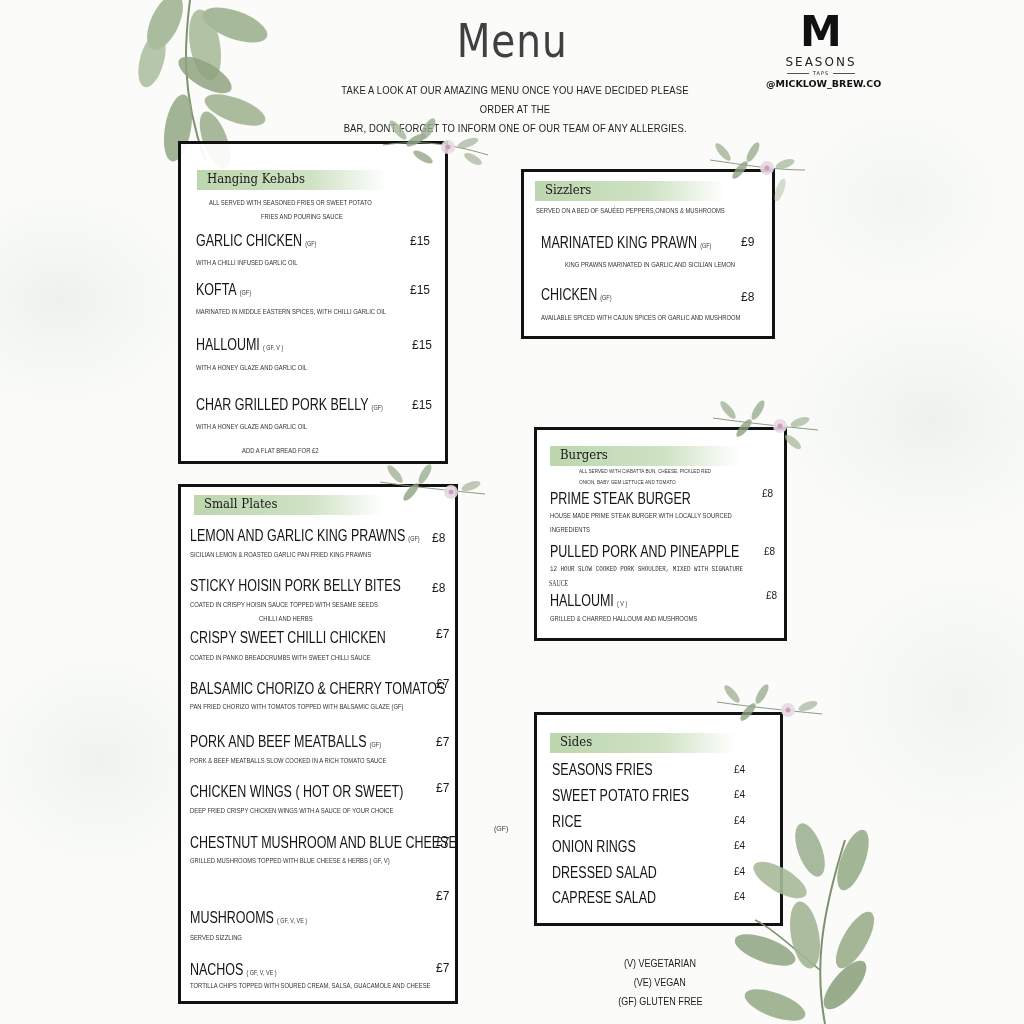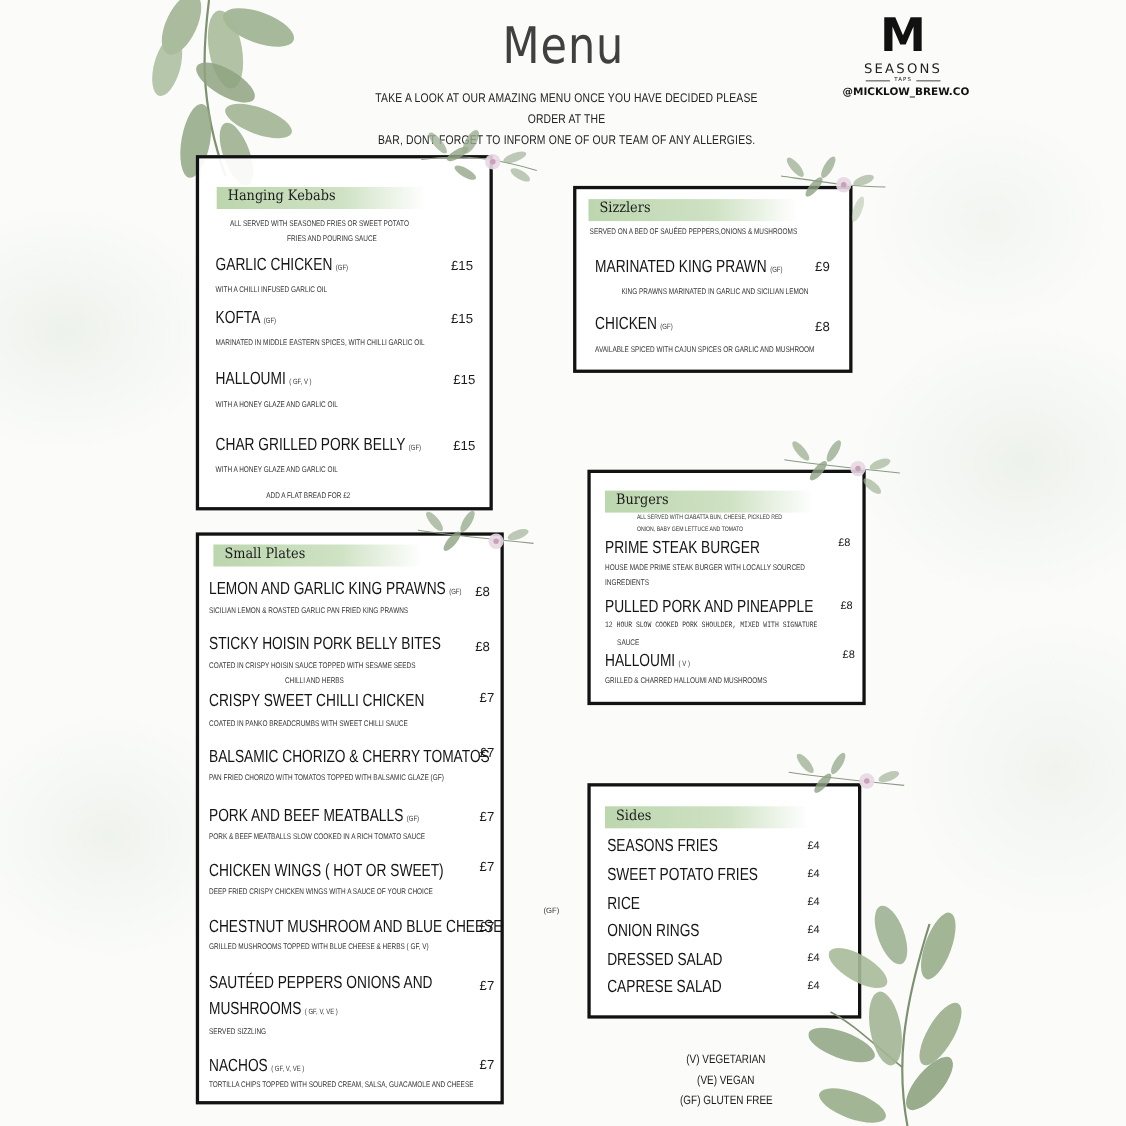--- a/index.html
+++ b/index.html
@@ -155,21 +155,21 @@
   <div class="txt desc" style="left:42px;top:49px;font-size:6px;"><span>ONION, BABY GEM LETTUCE AND TOMATO</span></div>
 
   <div class="txt name" style="left:13px;top:60px;"><span>PRIME STEAK BURGER</span></div>
   <div class="txt price sm" style="left:225px;top:58px;">£8</div>
   <div class="txt desc" style="left:13px;top:81px;"><span>HOUSE MADE PRIME STEAK BURGER WITH LOCALLY SOURCED</span></div>
   <div class="txt desc" style="left:13px;top:95px;"><span>INGREDIENTS</span></div>
 
   <div class="txt name" style="left:13px;top:113px;"><span>PULLED PORK AND PINEAPPLE</span></div>
   <div class="txt price sm" style="left:227px;top:116px;">£8</div>
   <div class="txt desc" style="left:13px;top:135px;font-family:Liberation Mono, monospace;"><span>12 HOUR SLOW COOKED PORK SHOULDER, MIXED WITH SIGNATURE</span></div>
-  <div class="txt desc" style="left:24px;top:149px;"><span>SAUCE</span></div>
+  <div class="txt desc" style="left:12px;top:149px;font-family:Liberation Serif, serif;"><span>SAUCE</span></div>
 
   <div class="txt name" style="left:13px;top:162px;"><span><span>HALLOUMI</span><span class="tag">( V )</span></span></div>
   <div class="txt price sm" style="left:229px;top:160px;">£8</div>
   <div class="txt desc" style="left:13px;top:184px;"><span>GRILLED &amp; CHARRED HALLOUMI AND MUSHROOMS</span></div>
 </div>
 
 <div class="panel" style="left:178px;top:484px;width:280px;height:520px;">
   <div class="sec-head" style="left:13px;top:8px;width:190px;">
       <span><b>Small Plates</b></span>
     </div>
@@ -196,21 +196,20 @@
   <div class="txt desc" style="left:9px;top:269px;"><span>PORK &amp; BEEF MEATBALLS SLOW COOKED IN A RICH TOMATO SAUCE</span></div>
 
   <div class="txt name" style="left:9px;top:296px;"><span>CHICKEN WINGS ( HOT OR SWEET)</span></div>
   <div class="txt price" style="left:255px;top:294px;">£7</div>
   <div class="txt desc" style="left:9px;top:319px;"><span>DEEP FRIED CRISPY CHICKEN WINGS WITH A SAUCE OF YOUR CHOICE</span></div>
 
   <div class="txt name" style="left:9px;top:347px;"><span>CHESTNUT MUSHROOM AND BLUE CHEESE</span></div>
   <div class="txt price" style="left:255px;top:348px;">£7</div>
   <div class="txt desc" style="left:9px;top:369px;"><span><span>GRILLED MUSHROOMS TOPPED WITH BLUE CHEESE &amp; HERBS</span> <span>( GF, V)</span></span></div>
 
-  <div class="txt name" style="left:9px;top:398px;"><span>SAUTÉED PEPPERS ONIONS AND</span></div>
   <div class="txt price" style="left:255px;top:402px;">£7</div>
   <div class="txt name" style="left:9px;top:422px;"><span><span>MUSHROOMS</span><span class="tag">( GF, V, VE )</span></span></div>
   <div class="txt desc" style="left:9px;top:446px;"><span>SERVED SIZZLING</span></div>
 
   <div class="txt name" style="left:9px;top:474px;"><span><span>NACHOS</span><span class="tag">( GF, V, VE )</span></span></div>
   <div class="txt price" style="left:255px;top:474px;">£7</div>
   <div class="txt desc" style="left:9px;top:494px;"><span>TORTILLA CHIPS TOPPED WITH SOURED CREAM, SALSA, GUACAMOLE AND CHEESE</span></div>
 </div>
 <div class="stray-tag">(GF)</div>
 

